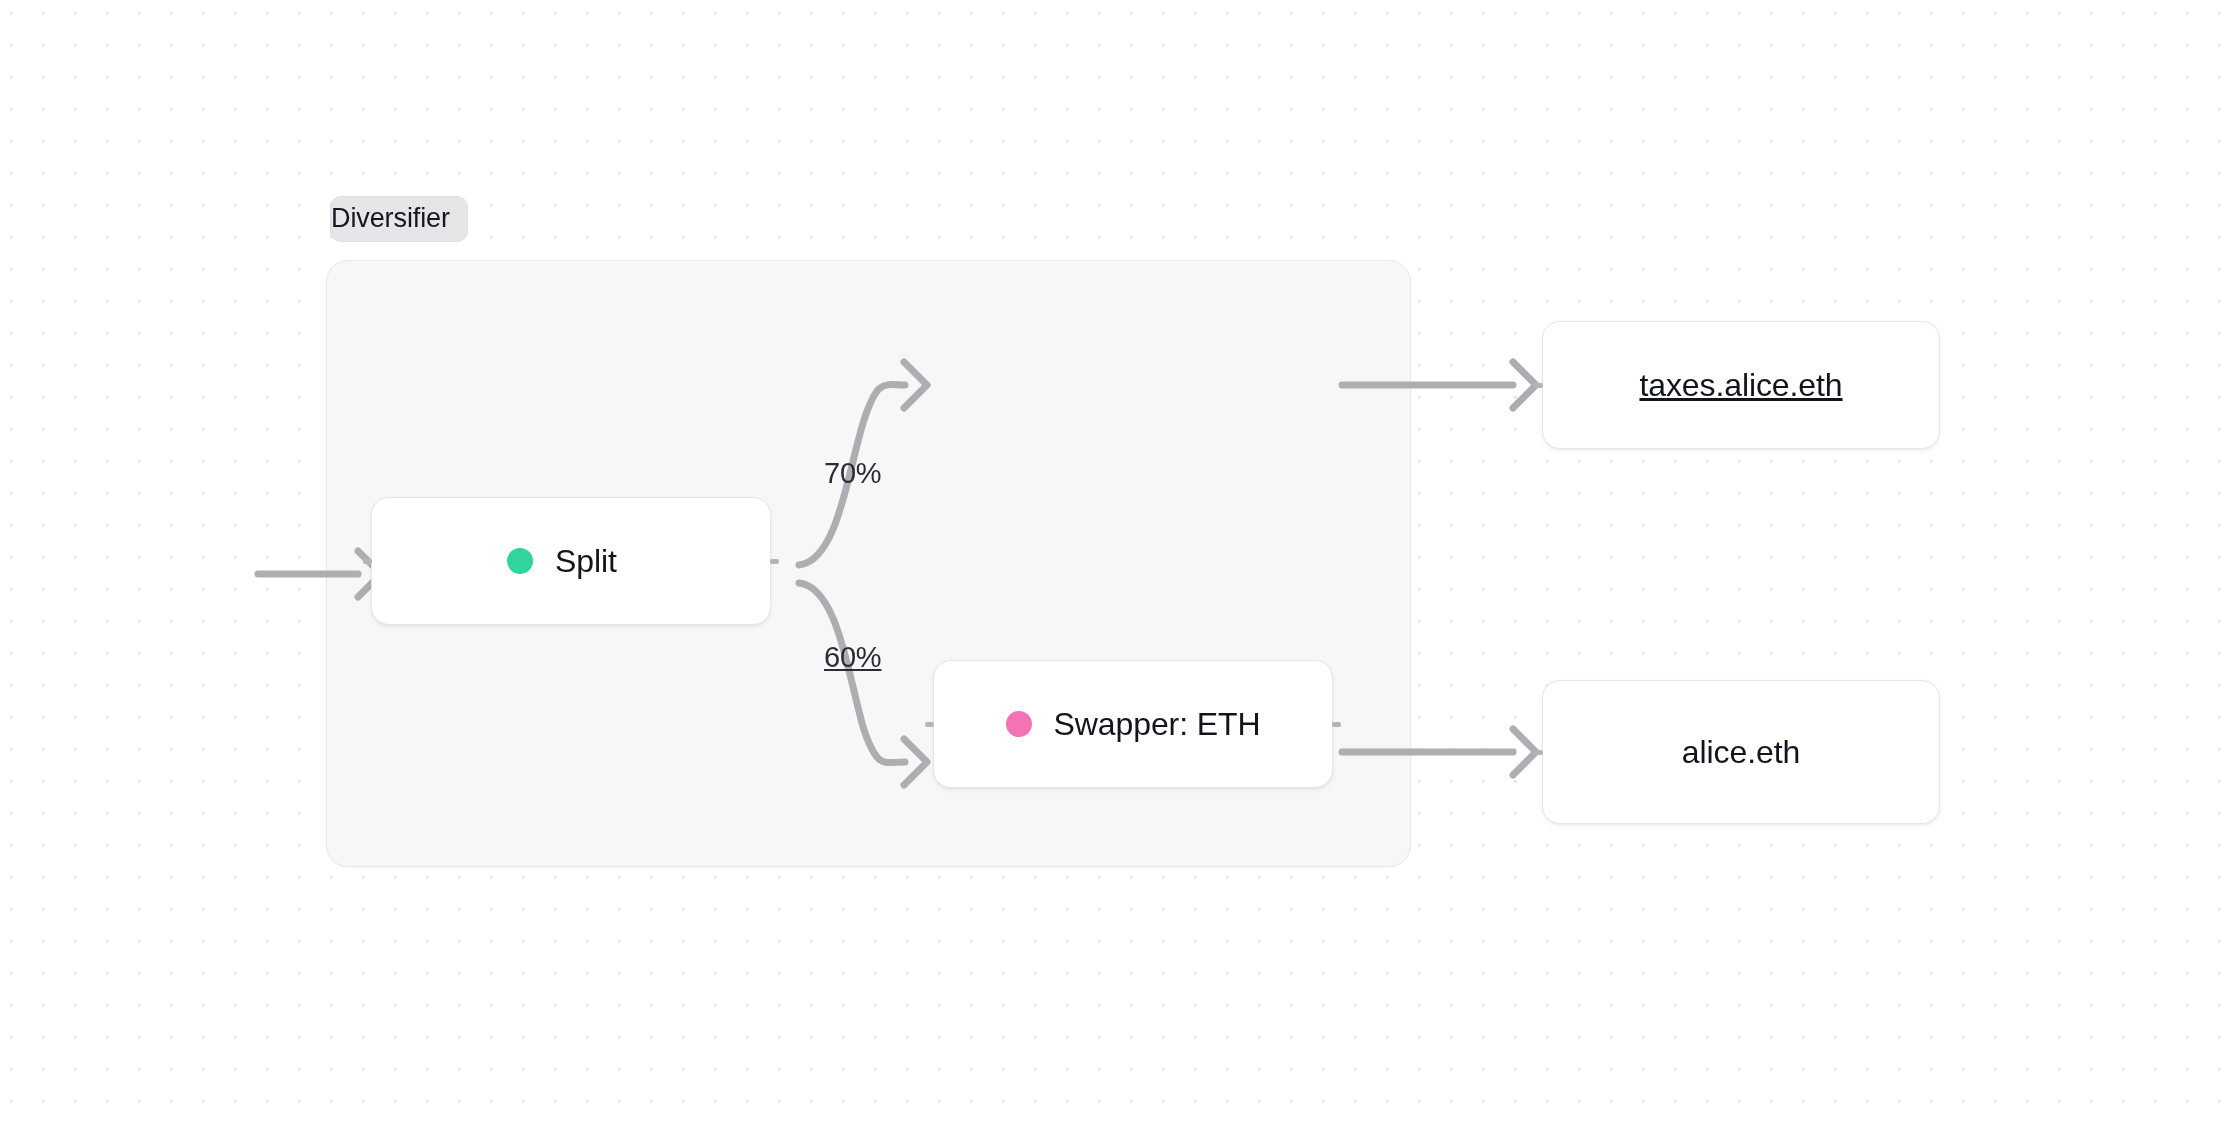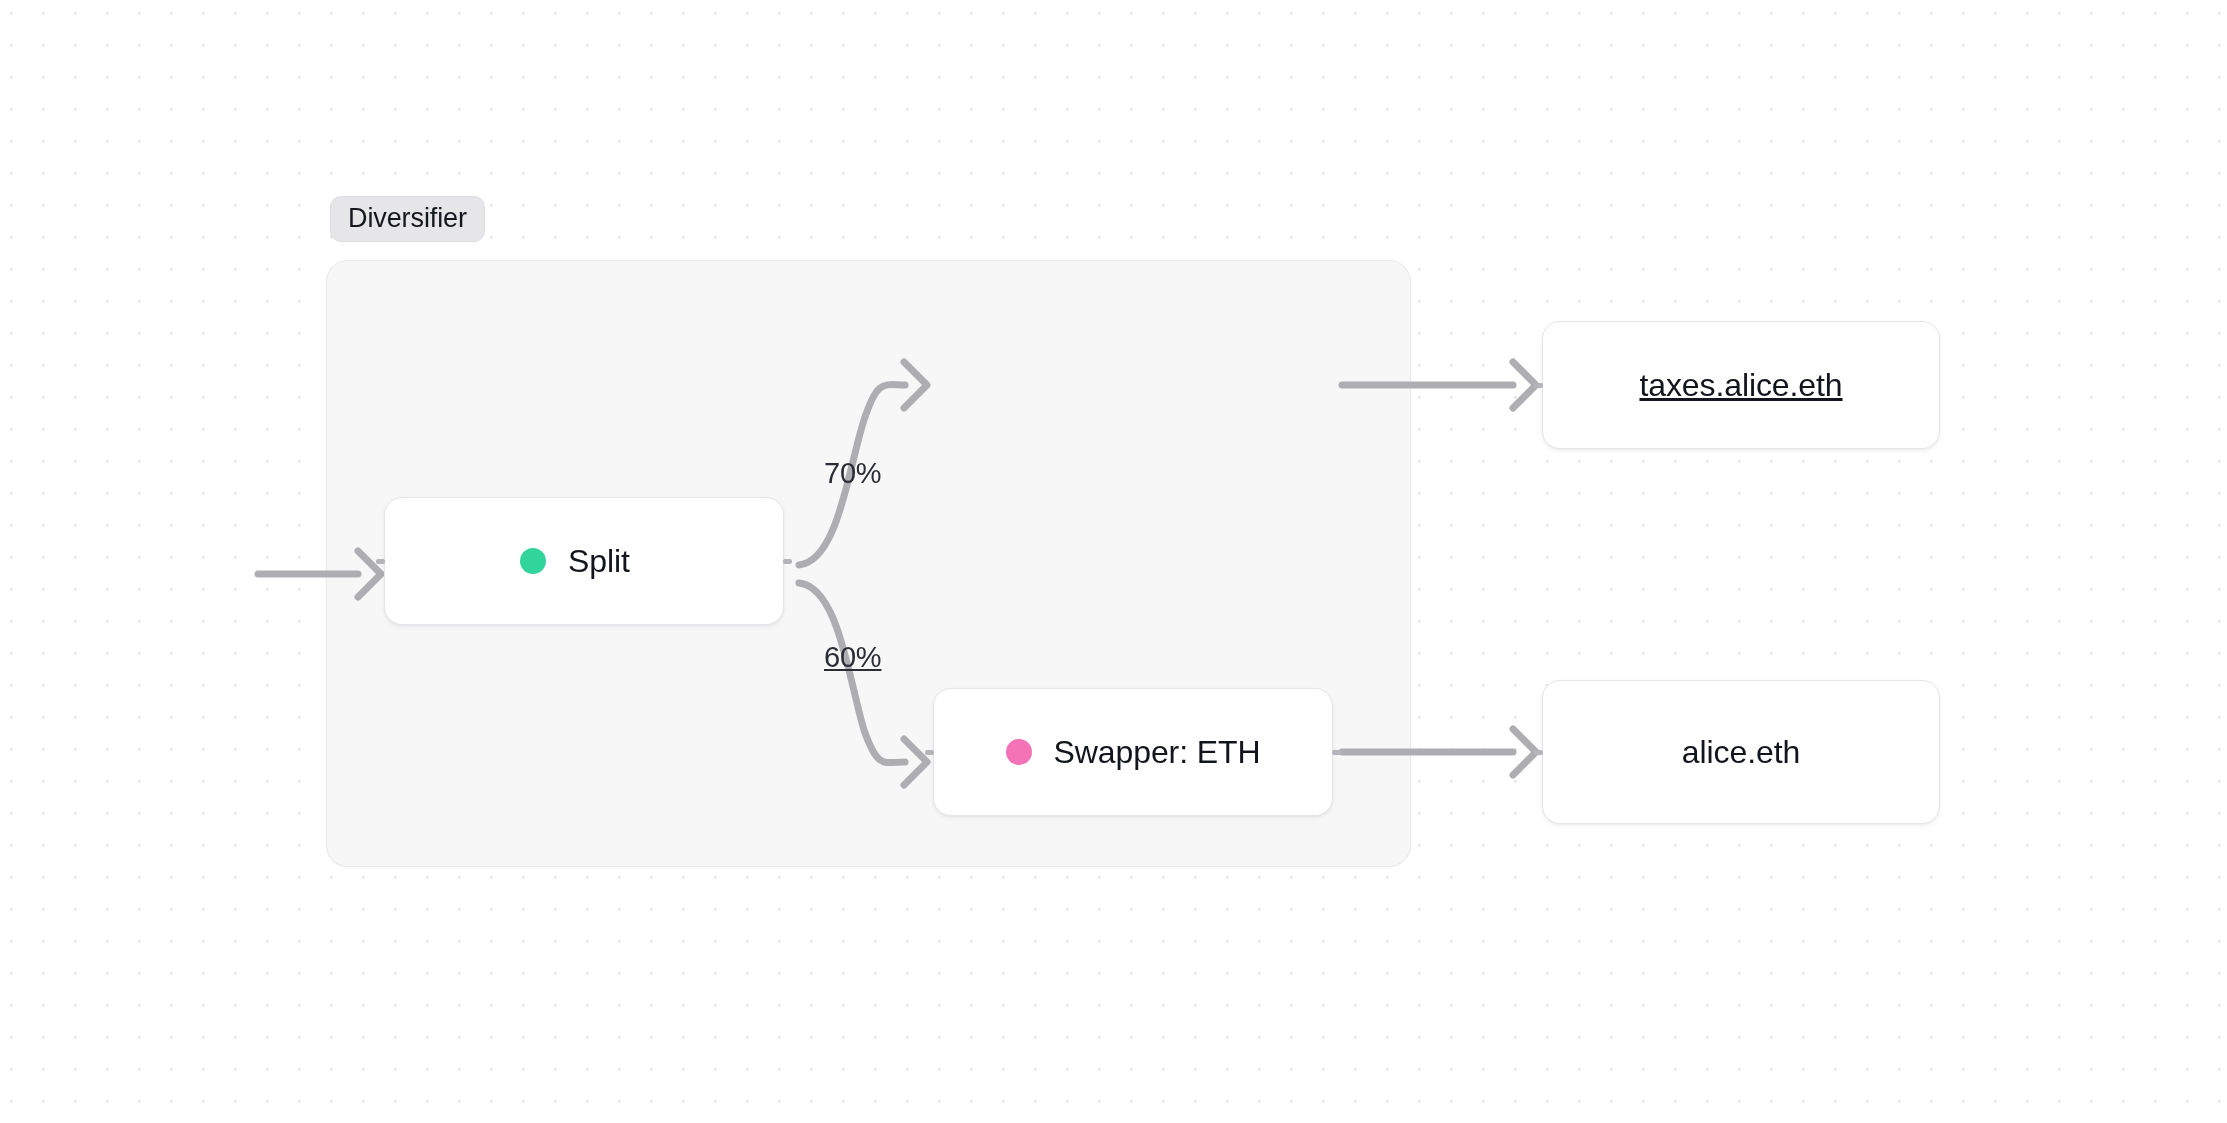--- a/index.html
+++ b/index.html
@@ -37,21 +37,21 @@
     background: #f7f7f8;
     border: 1.5px solid #e8e8ec;
     border-radius: 22px;
     box-shadow: 0 1px 2px rgba(16,24,40,0.03);
   }
 
   .group-label {
     position: absolute;
     left: 330px;
     top: 196px;
-    padding: 8px 17px 9px 17px;
+    padding: 8px 17px 9px 0;
     background: #e6e6e9;
     border: 1px solid #dedee2;
     border-radius: 11px;
     font-size: 27px;
     line-height: 1;
     color: #15171f;
     letter-spacing: -0.1px;
     white-space: nowrap;
   }
 
@@ -83,27 +83,27 @@
     height: 26px;
     border-radius: 50%;
     flex: 0 0 auto;
   }
   .dot.green { background: #31d49a; }
   .dot.pink  { background: #f472b6; }
 
   .node-label { font-size: 32px; line-height: 1; }
 
   
-  #node-split        { left: 384px;  top: 497px; width: 400px;  height: 128px; }
+  #node-split        { left: 371px;  top: 497px; width: 400px;  height: 128px; }
   #node-split .node-inner { justify-content: center; gap: 22px; padding-right: 18px; }
 
   #node-swapper-usdc { left: 933px;  top: 321px; width: 400px;  height: 128px; }
   #node-swapper-usdc .node-inner { gap: 22px; }
 
-  #node-swapper-eth  { left: 933px;  top: 688px; width: 400px;  height: 128px; }
+  #node-swapper-eth  { left: 933px;  top: 660px; width: 400px;  height: 128px; }
   #node-swapper-eth .node-inner { gap: 22px; }
 
   #node-taxes-alice  { left: 1542px; top: 321px; width: 398px;  height: 128px; text-decoration: underline; }
   #node-alice        { left: 1542px; top: 680px; width: 398px;  height: 144px; }
 
   
   .handle {
     position: absolute;
     width: 9px;
     height: 5px;

